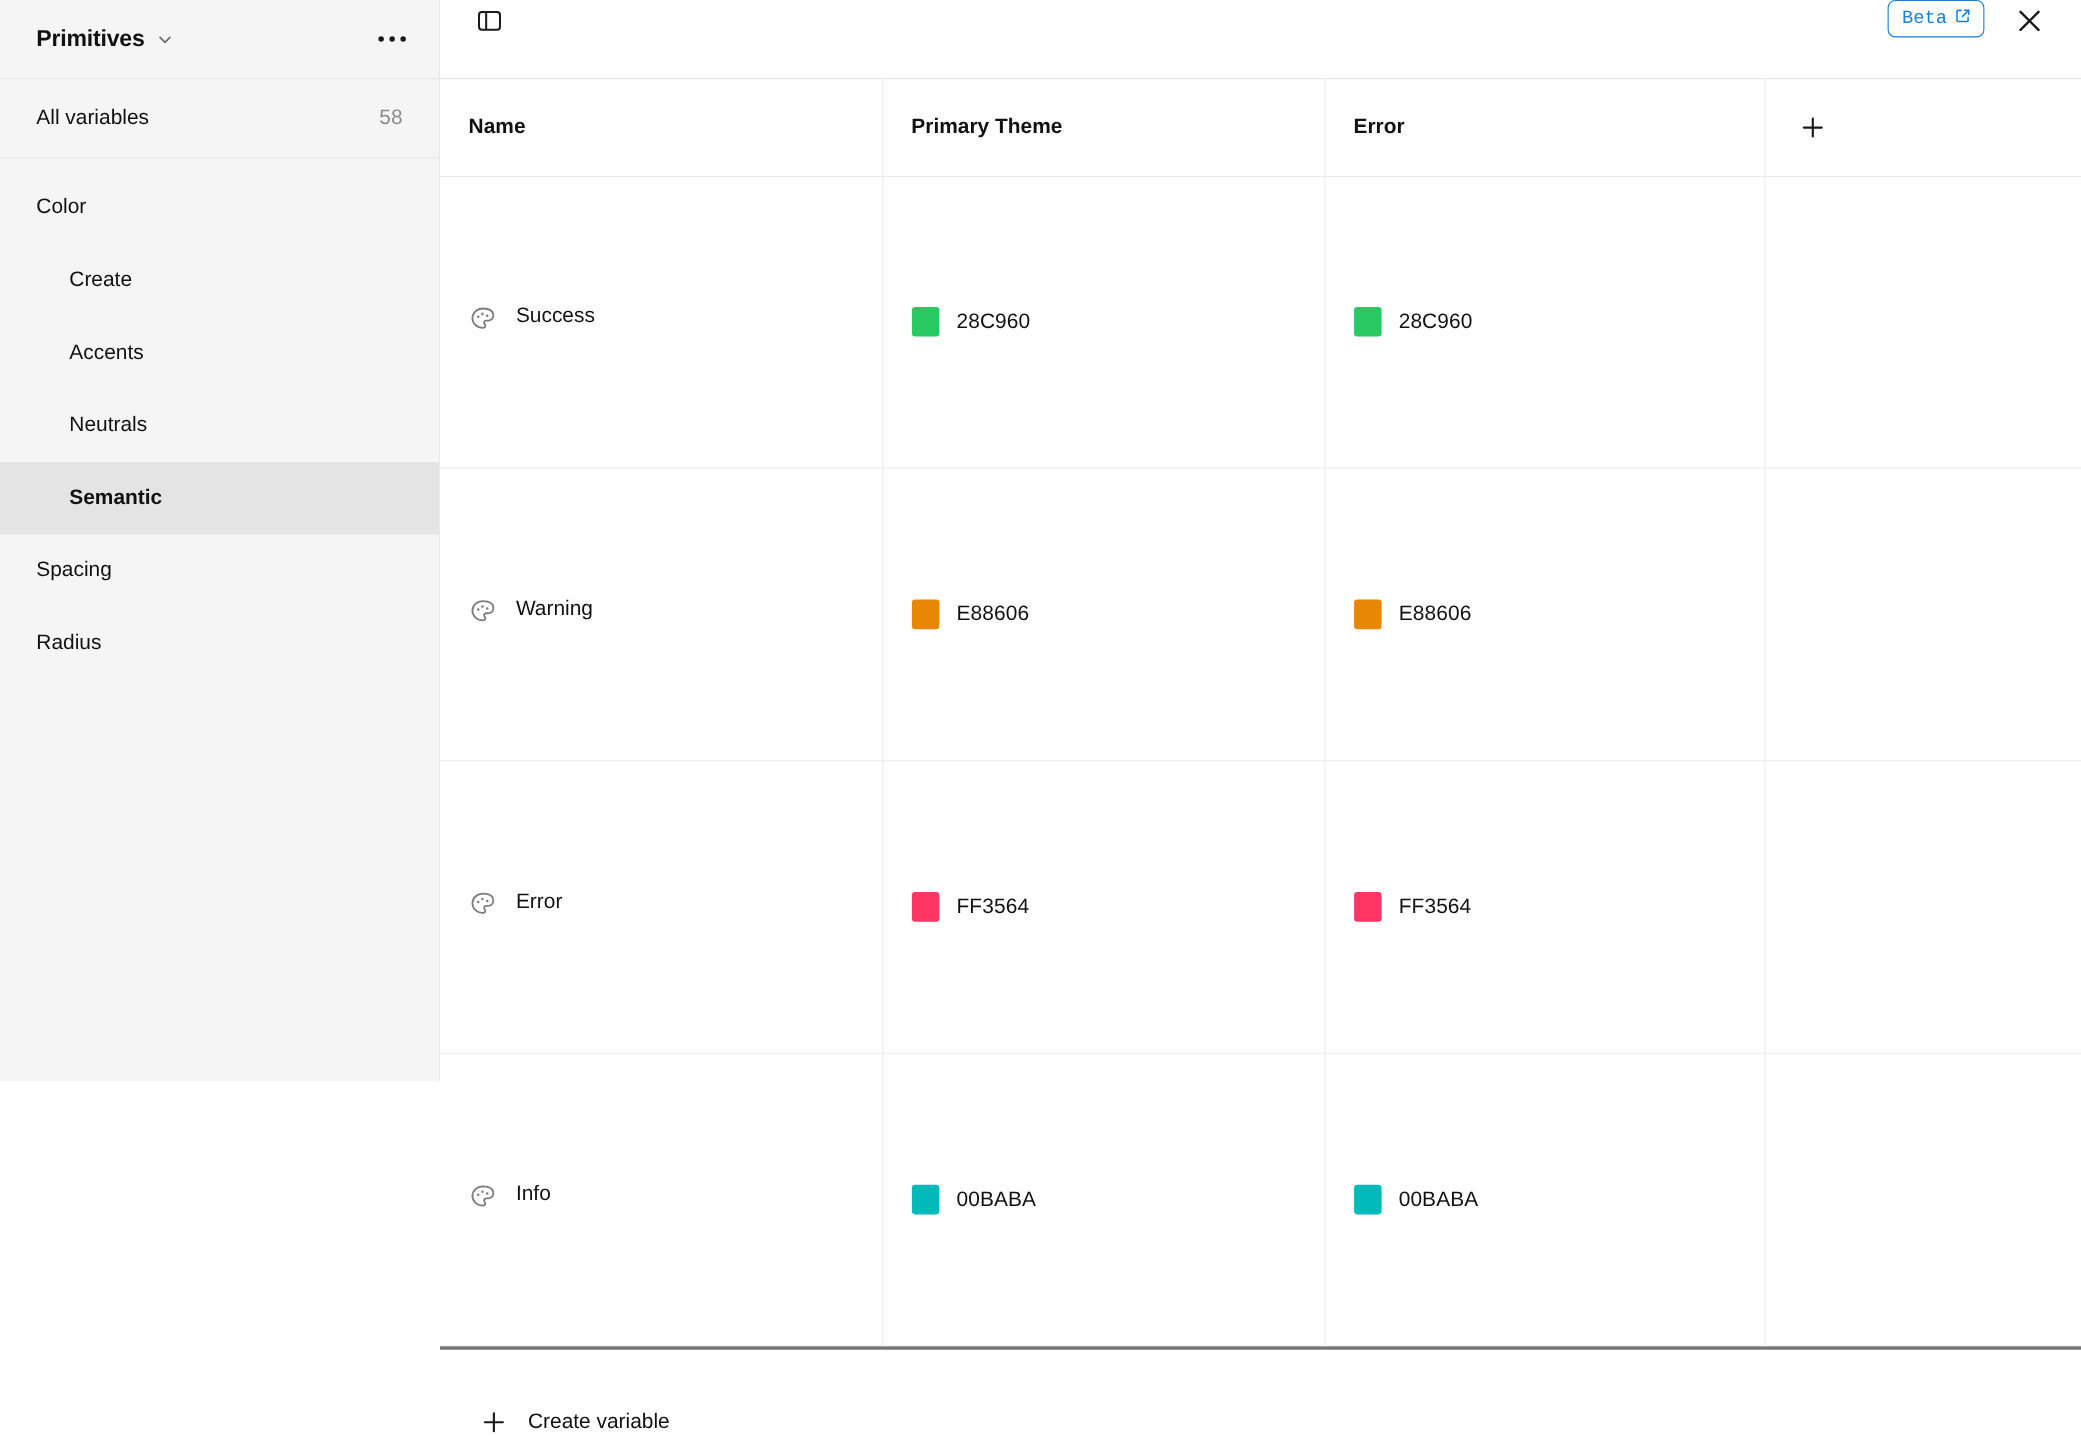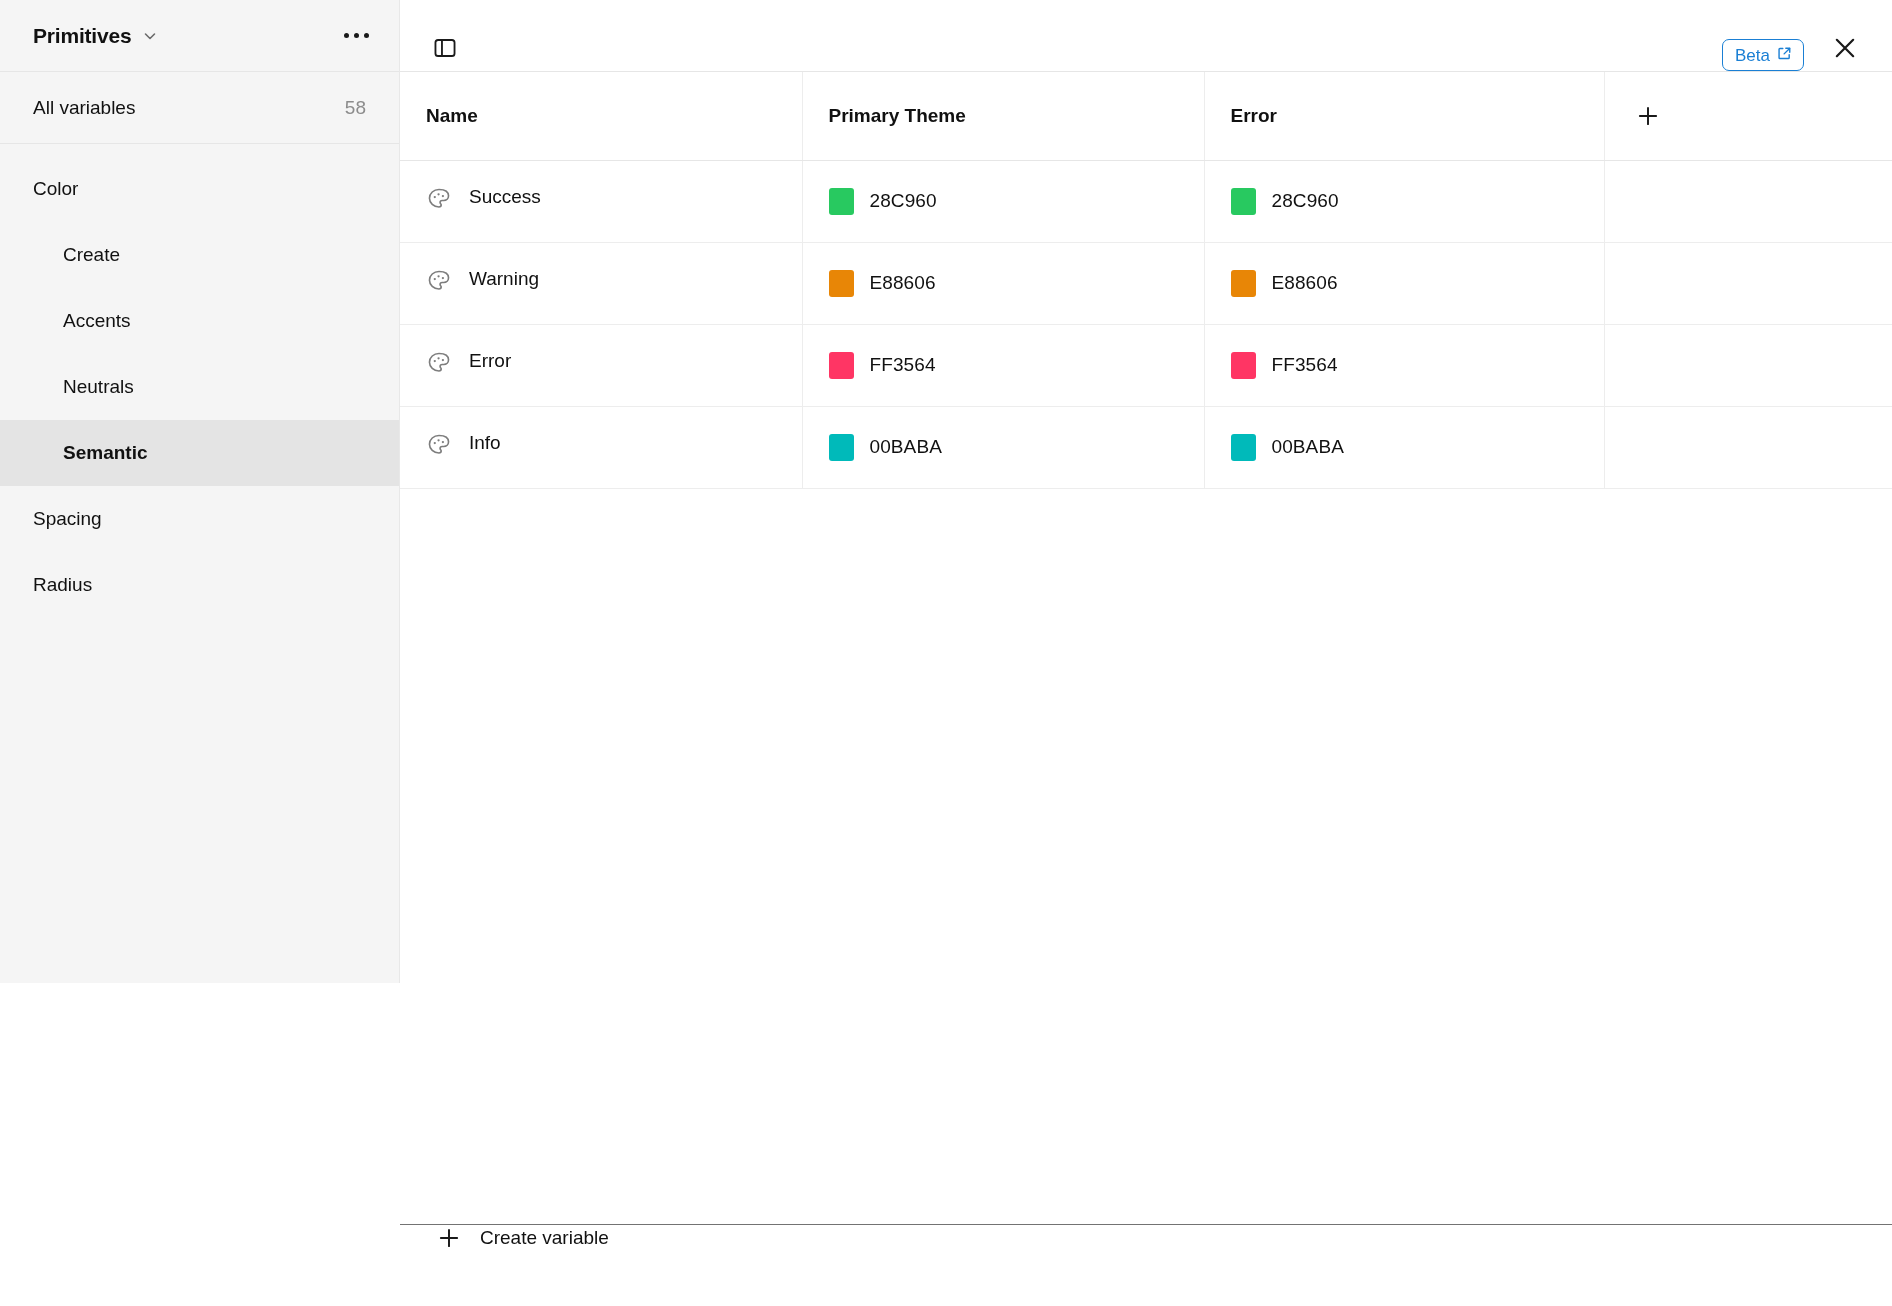--- a/index.html
+++ b/index.html
@@ -124,24 +124,25 @@
     display: flex;
     flex-direction: column;
     background: #ffffff;
     min-width: 0;
   }
 
   .main-toolbar {
     height: 72px;
     flex: 0 0 72px;
     display: flex;
-    align-items: flex-end;
+    align-items: flex-start;
     padding: 0 26px 0 24px;
     box-sizing: border-box;
     border-bottom: 1px solid #e6e6e6;
+    font-family: Liberation Mono, monospace;
   }
   .icon-btn {
     width: 42px;
     height: 42px;
     display: flex;
     align-items: center;
     justify-content: center;
     cursor: default;
   }
   .beta-badge {
@@ -155,21 +156,21 @@
     padding: 6px 11px 6px 12px;
     line-height: 1;
     cursor: default;
     margin-right: 20px;
   }
 
   
   .table-wrap {
     flex: 1 1 auto;
     display: flex;
-    flex-direction: column;
+    flex-direction: row;
     min-height: 0;
   }
   .vtable {
     width: 100%;
     border-collapse: collapse;
     table-layout: fixed;
   }
   .vtable col.c-name   { width: 402px; }
   .vtable col.c-mode1  { width: 402px; }
   .vtable col.c-mode2  { width: 400px; }
@@ -227,23 +228,23 @@
     width: 26px;
     height: 26px;
   }
 
   .table-filler { flex: 1 1 auto; background: #ffffff; }
 
   
   .main-footer {
     height: 82px;
     flex: 0 0 82px;
-    border-top: 1px solid #737373;
-    display: flex;
-    align-items: flex-start;
+    border-top: 3px solid #737373;
+    display: flex;
+    align-items: flex-end;
     padding-left: 36px;
     box-sizing: border-box;
   }
   .create-btn {
     display: flex;
     align-items: center;
     gap: 18px;
     font-size: 19px;
     color: #111111;
     cursor: default;

